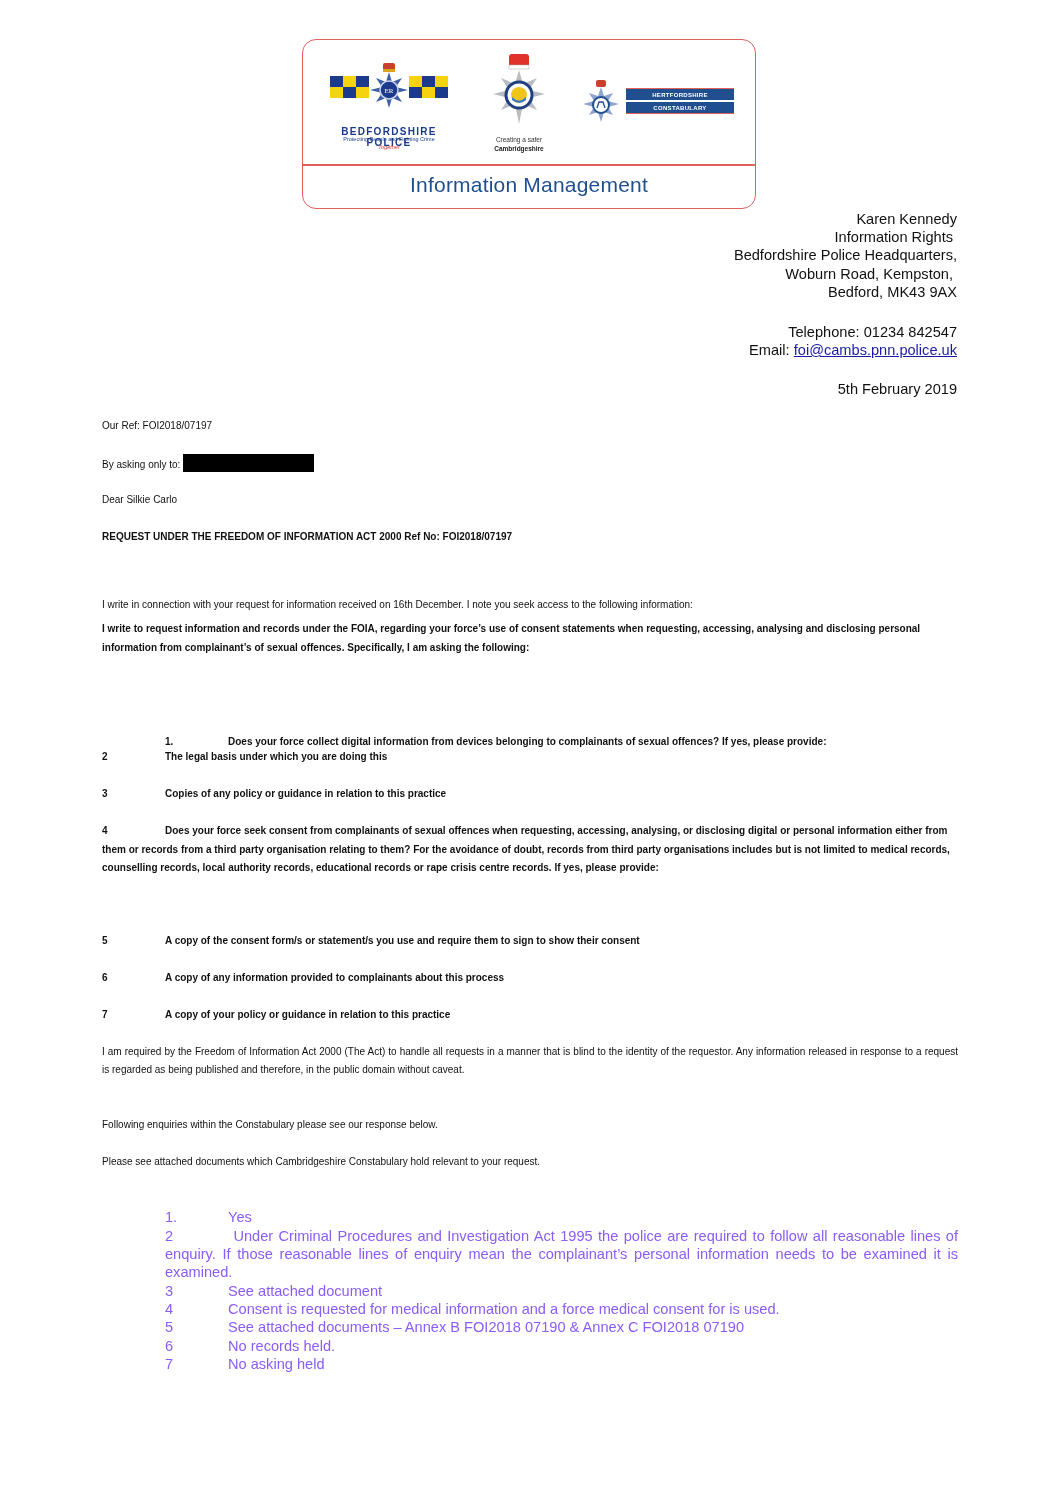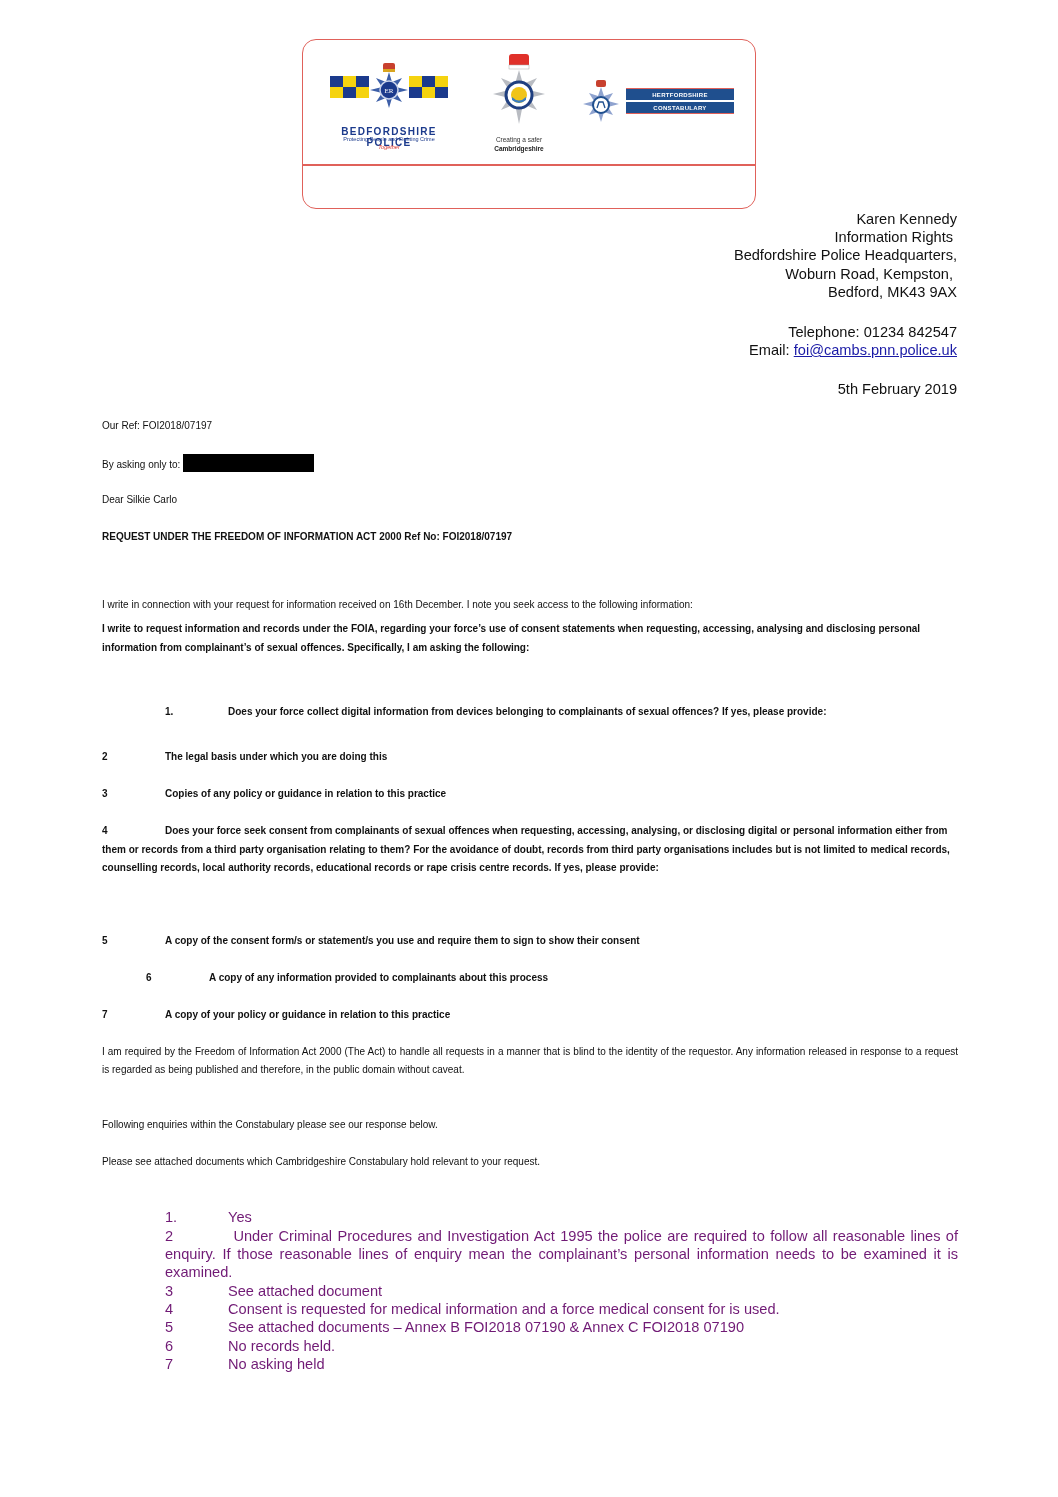--- a/index.html
+++ b/index.html
@@ -34,21 +34,21 @@
 
     
     .p { left: 102px; width: 856px; font-size: 10px; line-height: 18px; color: #111; }
     .just { text-align: justify; }
     .bold { font-weight: bold; }
     .redact { display: inline-block; width: 131px; height: 18px; background: #000; vertical-align: -4px; margin-left: 3px; }
 
     .q { font-weight: bold; line-height: 18.5px; }
     .q .n { display: inline-block; width: 63px; }
     .indent { left: 165px; width: 793px; }
-    .resp { left: 165px; width: 793px; font-size: 14.6px; line-height: 18px; color: #701a75; }
+    .resp { left: 165px; width: 793px; font-size: 14.6px; line-height: 18px; color: #8b5cf6; }
     .resp .n { display: inline-block; width: 63px; }
   </style>
 </head>
 <body>
 
 <div id="banner" class="abs">
   <div class="beds">
     <div class="row" style="top:20px;">
       <span style="background:#1b3a8c"></span>
         <span style="background:#f5d30f"></span>
@@ -101,20 +101,21 @@
       <rect x="15" y="2" width="10" height="7" rx="2" fill="#c8402e"></rect>
       <polygon points="20,9 23,18 32,15 27,23 38,26 27,29 32,37 23,34 20,44 17,34 8,37 13,29 2,26 13,23 8,15 17,18" fill="#8fa3cf"></polygon>
       <circle cx="20" cy="27" r="8" fill="#fff" stroke="#1f4f8e" stroke-width="2"></circle>
       <path d="M16 30 L18 24 L22 24 L24 30" stroke="#1f4f8e" stroke-width="1.3" fill="none"></path>
     </svg>
     <div class="bar" style="top:6px;">HERTFORDSHIRE</div>
     <div class="bar bar2" style="top:20px;">CONSTABULARY</div>
   </div>
 
   <div class="divider"></div>
+  <div class="im-title">Information Management</div>
 </div>
 
 <div class="abs addr" style="top:210px;">
   <div>Karen Kennedy</div>
   <div style="padding-right:4px;">Information Rights</div>
   <div>Bedfordshire Police Headquarters,</div>
   <div style="padding-right:4px;">Woburn Road, Kempston,</div>
   <div>Bedford, MK43 9AX</div>
 </div>
 <div class="abs addr" style="top:323px;">
@@ -123,26 +124,26 @@
 </div>
 <div class="abs addr" style="top:380px;">5th February 2019</div>
 
 <div class="abs p" style="top:417px;">Our Ref: FOI2018/07197</div>
 <div class="abs p" style="top:454px;"><span>By asking only to:</span><span class="redact"></span></div>
 <div class="abs p" style="top:491px;">Dear Silkie Carlo</div>
 <div class="abs p bold" style="top:528px;">REQUEST UNDER THE FREEDOM OF INFORMATION ACT 2000 Ref No: FOI2018/07197</div>
 <div class="abs p just" style="top:585px;margin-top:11px;">I write in connection with your request for information received on 16th December.  I note you seek access to the following information:</div>
 <div class="abs p bold" style="top:620px; width:830px; line-height:18.5px;">I write to request information and records under the FOIA, regarding your force’s use of consent statements when requesting, accessing, analysing and disclosing personal information from complainant’s of sexual offences. Specifically, I am asking the following:</div>
 
-<div class="abs p q indent" style="top:703px;"><span class="n">1.</span><span>Does your force collect digital information from devices belonging to complainants of sexual offences? If yes, please provide:</span></div>
+<div class="abs p q indent" style="top:733px;"><span class="n">1.</span><span>Does your force collect digital information from devices belonging to complainants of sexual offences? If yes, please provide:</span></div>
 <div class="abs p q" style="top:748px;"><span class="n">2</span><span>The legal basis under which you are doing this</span></div>
 <div class="abs p q" style="top:785px;"><span class="n">3</span><span>Copies of any policy or guidance in relation to this practice</span></div>
 <div class="abs p q" style="top:822px; width:856px;"><span class="n">4</span><span>Does your force seek consent from complainants of sexual offences when requesting, accessing, analysing, or disclosing digital or personal information either from them or records from a third party organisation relating to them? For the avoidance of doubt, records from third party organisations includes but is not limited to medical records, counselling records, local authority records, educational records or rape crisis centre records. If yes, please provide:</span></div>
 <div class="abs p q" style="top:932px;"><span class="n">5</span><span>A copy of the consent form/s or statement/s you use and require them to sign to show their consent</span></div>
-<div class="abs p q" style="top:969px;margin-left:44px;"><span class="n">6</span><span>A copy of any information provided to complainants about this process</span></div>
+<div class="abs p q" style="top:969px;"><span class="n">6</span><span>A copy of any information provided to complainants about this process</span></div>
 <div class="abs p q" style="top:1006px;"><span class="n">7</span><span>A copy of your policy or guidance in relation to this practice</span></div>
 
 <div class="abs p just" style="top:1043px;">I am required by the Freedom of Information Act 2000 (The Act) to handle all requests in a manner that is blind to the identity of the requestor. Any information released in response to a request is regarded as being published and therefore, in the public domain without caveat.</div>
 <div class="abs p" style="top:1116px;">Following enquiries within the Constabulary please see our response below.</div>
 <div class="abs p" style="top:1153px;">Please see attached documents which Cambridgeshire Constabulary hold relevant to your request.</div>
 
 <div class="abs resp" style="top:1208px;"><span class="n">1.</span><span>Yes</span></div>
 <div class="abs resp just" style="top:1227px;"><span class="n">2</span><span> Under Criminal Procedures and Investigation Act 1995 the police are required to follow all reasonable lines of enquiry. If those reasonable lines of enquiry mean the complainant’s personal information needs to be examined it is examined.</span></div>
 <div class="abs resp" style="top:1282px;"><span class="n">3</span><span>See attached document</span></div>
 <div class="abs resp" style="top:1300px;"><span class="n">4</span><span>Consent is requested for medical information and a force medical consent for is used.</span></div>

